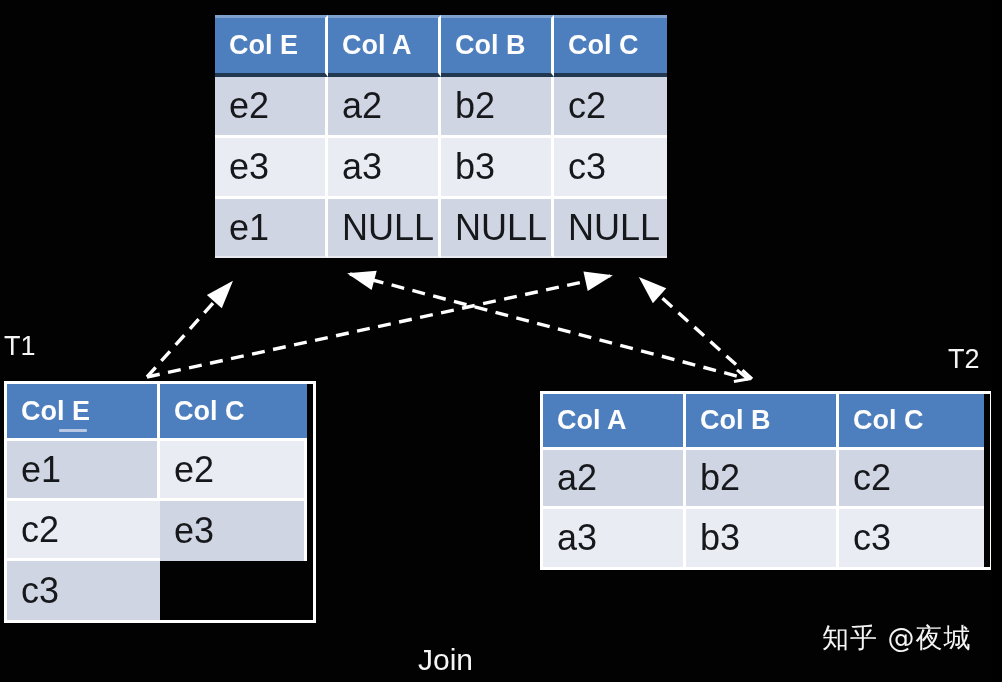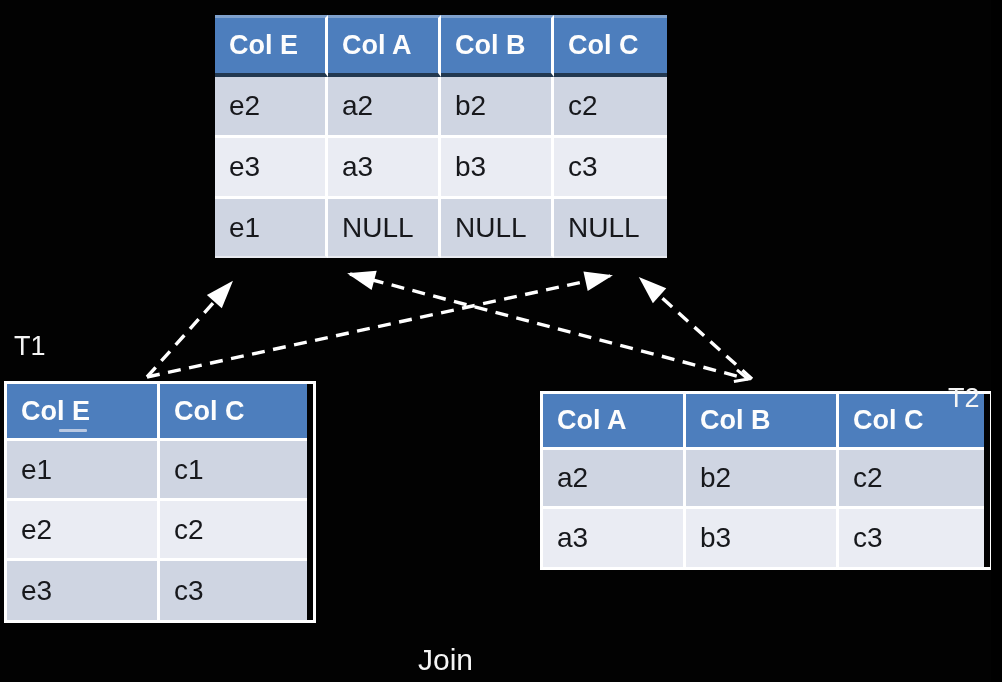--- a/index.html
+++ b/index.html
@@ -3,21 +3,21 @@
 <meta charset="utf-8">
 <style>
   html,body{margin:0;padding:0;background:#000;}
   #stage{
     position:relative;width:991px;height:682px;background:#020202;
     overflow:hidden;font-family:"Liberation Sans",sans-serif;
   }
   .tbl{position:absolute;display:grid;}
   .cell{
     box-sizing:border-box;display:flex;align-items:center;
-    padding-left:14px;font-size:28px;color:#17181c;
+    padding-left:14px;font-size:36px;color:#17181c;
     background:#cfd5e2;border-right:3px solid #fff;border-bottom:3px solid #fff;
     white-space:nowrap;overflow:hidden;
   }
   .cell.light{background:#eaecf3;}
   .cell.hd{
     background:#4d7ebd;color:#fdfdfd;font-weight:bold;font-size:27px;
     position:relative;
   }
   .cell.lastcol{border-right:none;}
   .cell.lastrow{border-bottom:none;}
@@ -31,22 +31,22 @@
 
   
   #t1-table{left:4px;top:381px;width:306px;border:3px solid #fff;
     grid-template-columns:153px 147px;
     grid-template-rows:57px 60px 60px 59px;}
   #t2-table{left:540px;top:391px;width:447px;border:3px solid #fff;
     grid-template-columns:143px 153px 145px;
     grid-template-rows:56px 59px 58px;}
 
   .floating-label{position:absolute;color:#f5f5f5;}
-  #t1-label{left:14px;top:331px;font-size:27px;}
-  #t2-label{left:948px;top:344px;font-size:27px;margin-top:39px;}
+  #t1-label{left:4px;top:331px;font-size:27px;}
+  #t2-label{left:948px;top:344px;font-size:27px;}
   #left-join-label{left:357px;top:351px;font-size:31px;letter-spacing:1px;}
   #join-label{left:418px;top:643px;font-size:30px;}
   #watermark{left:822px;top:620px;font-size:27px;letter-spacing:1px;
     font-family:"DejaVu Sans","Liberation Sans",sans-serif;}
 
   #cole-underline{
     position:absolute;left:52px;bottom:6px;width:28px;height:3px;
     background:#b9c8e2;border-radius:1px;
   }
   #arrows-layer{position:absolute;left:0;top:0;pointer-events:none;}
@@ -94,21 +94,20 @@
   </div>
 
   <div id="t1-table" class="tbl">
     <div class="cell hd">
       <span>Col E</span>
       <span id="cole-underline"></span>
     </div>
     <div class="cell hd lastcol">Col C</div>
 
     <div class="cell">e1</div>
-    <div class="cell lastcol">c1</div>
 
     <div class="cell light">e2</div>
     <div class="cell light lastcol">c2</div>
 
     <div class="cell lastrow">e3</div>
     <div class="cell lastrow lastcol">c3</div>
   </div>
 
   <div id="t2-table" class="tbl">
     <div class="cell hd">Col A</div>
@@ -120,14 +119,15 @@
     <div class="cell lastcol">c2</div>
 
     <div class="cell light lastrow">a3</div>
     <div class="cell light lastrow">b3</div>
     <div class="cell light lastrow lastcol">c3</div>
   </div>
 
   <div id="t1-label" class="floating-label">T1</div>
   <div id="t2-label" class="floating-label">T2</div>
   <div id="join-label" class="floating-label">Join</div>
+  <div id="watermark" class="floating-label">知乎 @夜城</div>
 
 </div>
 
 </body></html>

